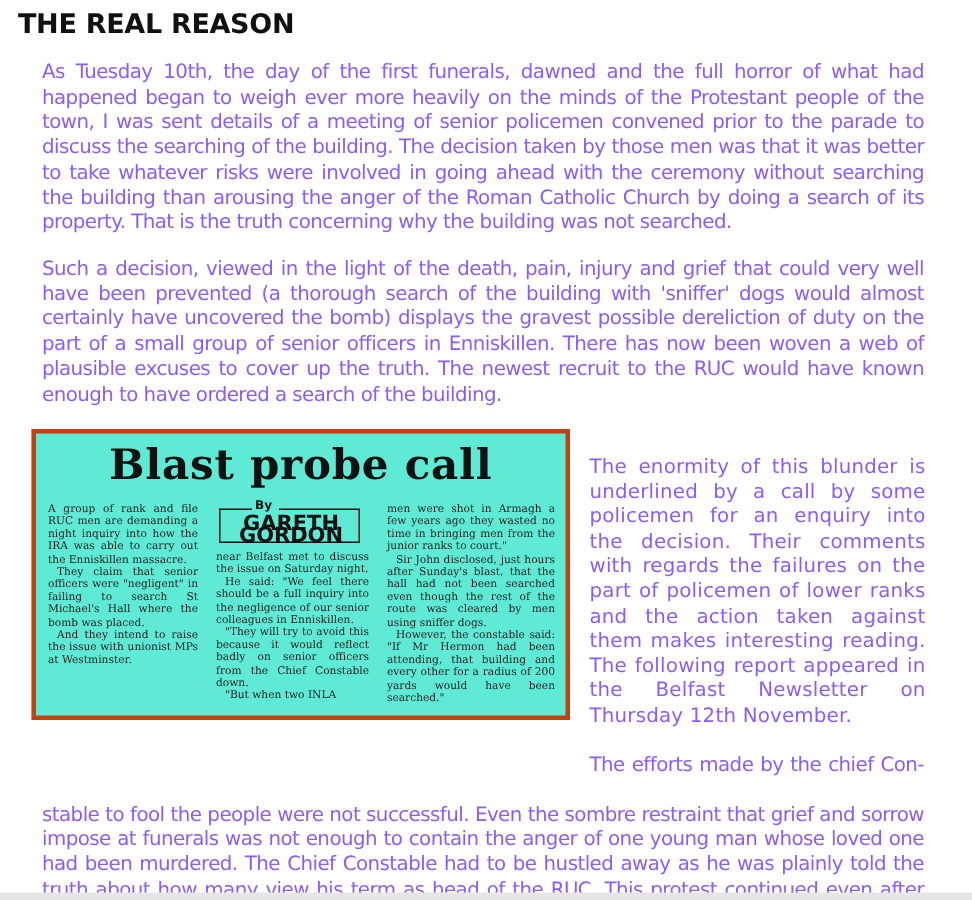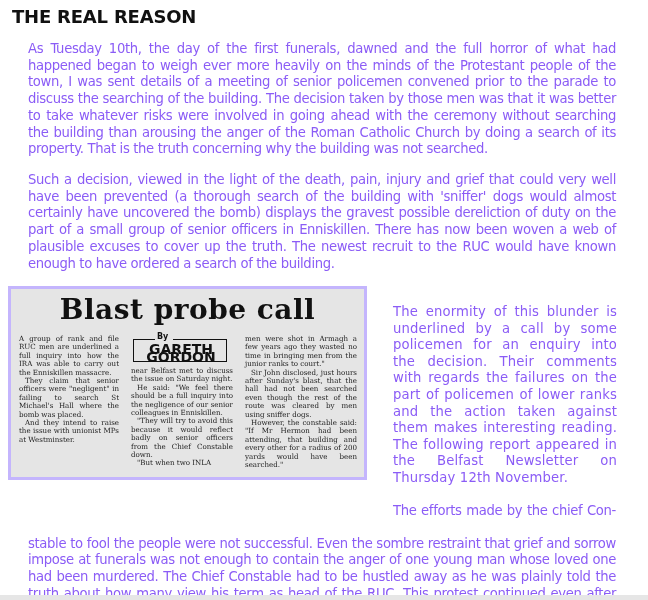--- a/index.html
+++ b/index.html
@@ -16,22 +16,22 @@
     }
     .para {
       font-family: "DejaVu Sans", sans-serif;
       font-size: 13.2px; line-height: 16.7px;
       text-align: justify; margin: 16px; color: #8b5cf6;
       letter-spacing: -0.35px;
     }
     .section1 { position: absolute; left: 12px; top: 8px; width: 620px; }
     .section2 { position: absolute; left: 12px; top: 156px; width: 620px; }
     .clip {
-      position: absolute; left: 8px; top: 286px; width: 353px; height: 188px;
-      border: 3px solid #c4b5fd; background: #e5e5e5; box-sizing: content-box;
+      position: absolute; left: 21px; top: 286px; width: 353px; height: 188px;
+      border: 3px solid #c2410c; background: #5eead4; box-sizing: content-box;
     }
     .clip-headline {
       font-family: "DejaVu Serif", serif; font-weight: bold;
       font-size: 28px; text-align: center; margin: 4px 0 0 0;
       letter-spacing: 0.5px; color: #111;
     }
     .clip-cols { position: absolute; top: 46px; left: 8px; right: 6px; }
     .ccol {
       position: absolute; top: 0;
       font-family: "DejaVu Serif", serif; font-size: 7.1px; line-height: 8.4px;
@@ -75,21 +75,21 @@
 </div>
 
 <div class="section2">
   <p class="para">Such a decision, viewed in the light of the death, pain, injury and grief that could very well have been prevented (a thorough search of the building with 'sniffer' dogs would almost certainly have uncovered the bomb) displays the gravest possible dereliction of duty on the part of a small group of senior officers in Enniskillen. There has now been woven a web of plausible excuses to cover up the truth. The newest recruit to the RUC would have known enough to have ordered a search of the building.</p>
 </div>
 
 <div class="clip">
   <div class="clip-headline">Blast probe call</div>
   <div class="clip-cols">
     <div class="ccol col1">
-      <p>A group of rank and file RUC men are underlined a full inquiry into how the IRA was able to carry out the Enniskillen massacre.</p>
+      <p>A group of rank and file RUC men are demanding a night inquiry into how the IRA was able to carry out the Enniskillen massacre.</p>
       <p class="ind">They claim that senior officers were "negligent" in failing to search St Michael's Hall where the bomb was placed.</p>
       <p class="ind">And they intend to raise the issue with unionist MPs at Westminster.</p>
     </div>
     <div class="ccol col2">
       <div class="byline">
         <div class="byline-box"></div>
         <div class="byline-topline-l"></div>
         <div class="byline-topline-r"></div>
         <span class="byline-by">By</span>
         <span class="byline-name">GARETH GORDON</span>

